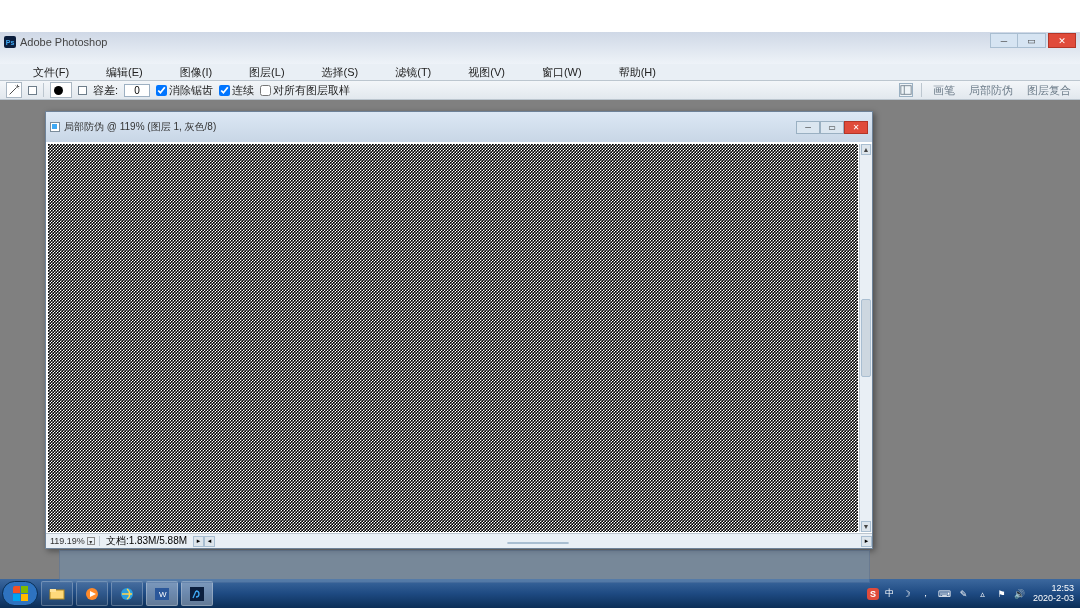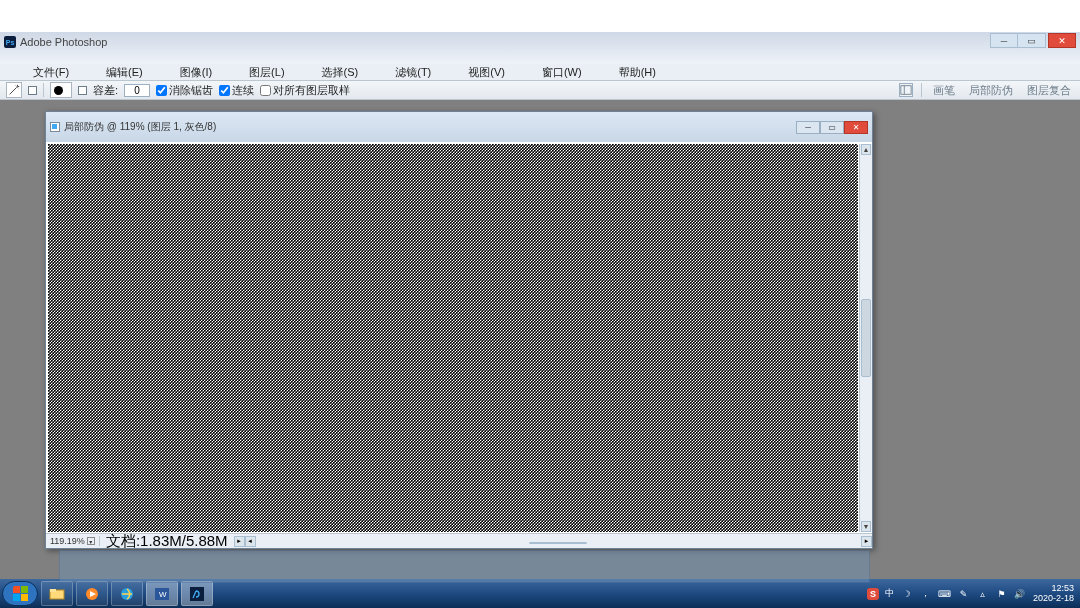--- a/index.html
+++ b/index.html
@@ -79,21 +79,21 @@
     background-size:3px 3px;
     background-position:0 0,1.5px 1.5px;
   }
   .vscroll{ position:absolute; right:0; top:2px; bottom:16px; width:13px; background:#e9eff5; border-left:1px solid #bcc6cf; }
   .vscroll .thumb{ position:absolute; left:1px; right:1px; top:40%; height:20%; background:#cdd7e0; border:1px solid #a9bed1; border-radius:2px; }
   .vscroll .arrow{position:absolute;left:1px;right:1px;height:11px;background:#dde5ec;border:1px solid #a9bed1;display:flex;align-items:center;justify-content:center;font-size:7px;color:#444;}
   .vscroll .up{top:0;} .vscroll .down{bottom:0;}
   .hscroll{position:absolute;left:0;right:0;bottom:0;height:15px;background:#e9eff5;border-top:1px solid #bcc6cf;display:flex;align-items:center;}
   .hscroll .zoom{ padding:0 4px; font-size:9px; color:#333; border-right:1px solid #bcc6cf; display:flex; align-items:center; gap:2px; }
   .hscroll .zoom .dd2{width:8px;height:8px;border:1px solid #888;font-size:6px;display:flex;align-items:center;justify-content:center;}
-  .hscroll .info{ padding:0 6px; font-size:15px; }
+  .hscroll .info{ padding:0 6px; font-size:10px; }
   .hscroll .track{ flex:1; position:relative; margin:0 12px; }
   .hscroll .track .thumb2{position:absolute;left:45%;width:10%;top:1px;bottom:1px;background:#cdd7e0;border:1px solid #a9bed1;border-radius:2px;}
   .hscroll .arrowh{width:11px;height:11px;background:#dde5ec;border:1px solid #a9bed1;display:flex;align-items:center;justify-content:center;font-size:7px;}
 
   
   .panel-shadow{position:absolute;left:59px;top:450px;width:811px;height:33px;background:#6f90b3;opacity:0.5;border:1px solid #5475a0;}
 
   
   .taskbar{
     height:29px; background:linear-gradient(#3c689e 0%, #1e4a82 50%, #0b2e57 100%);
@@ -271,16 +271,16 @@
     <span>中</span>
     <span class="ic">☽</span>
     <span class="ic">，</span>
     <span class="ic">⌨</span>
     <span class="ic">✎</span>
     <span class="ic">▵</span>
     <span class="ic">⚑</span>
     <span class="ic">🔊</span>
     <div class="clock">
       <div>12:53</div>
-      <div>2020-2-18</div>
+      <div>2020-2-03</div>
     </div>
   </div>
 </div>
 
 </body></html>

